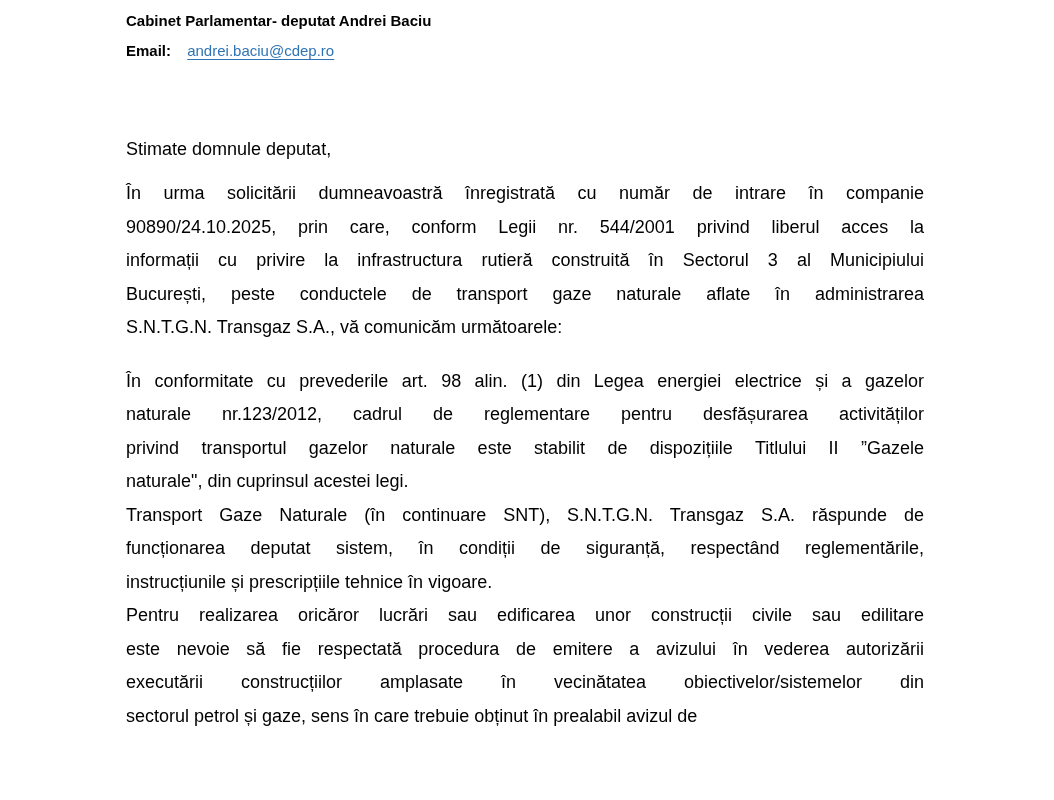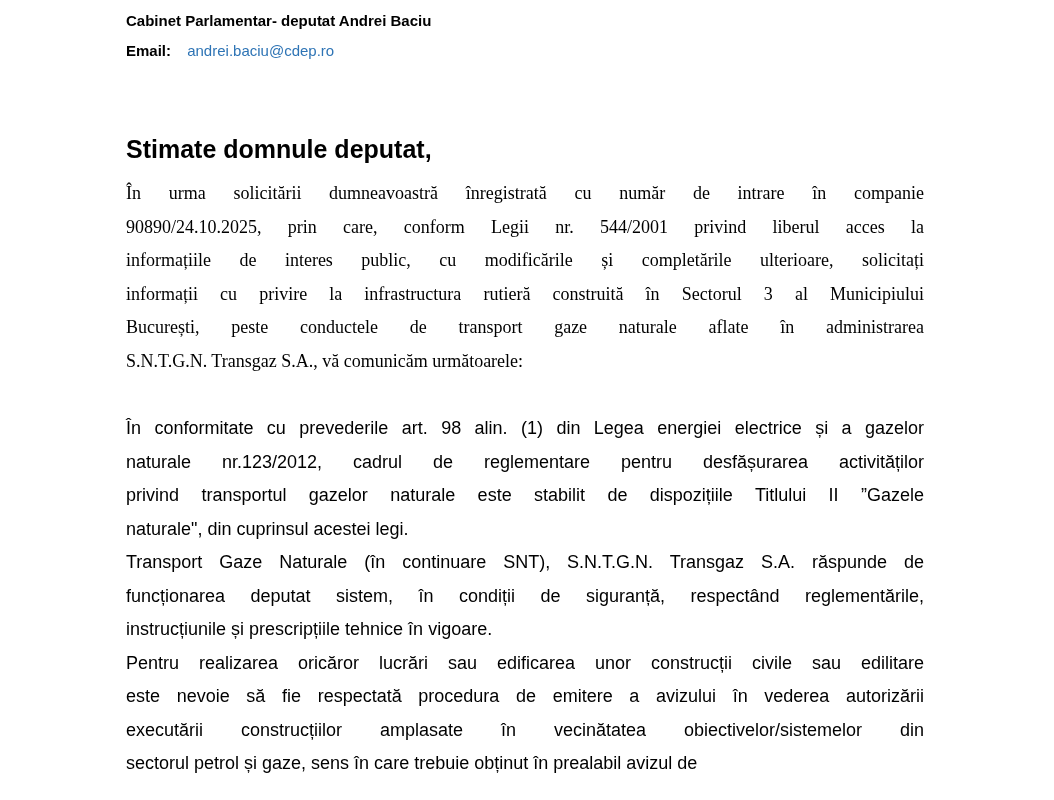--- a/index.html
+++ b/index.html
@@ -27,35 +27,36 @@
     line-height: 30px;
     white-space: nowrap;
   }
   .email-label {
     font-weight: 700;
     margin-right: 12px;
   }
   .email-link {
     font-weight: 400;
     color: #2e74b5;
+    text-decoration: underline;
     text-underline-offset: 3px;
     cursor: pointer;
   }
   .salutation {
     margin-top: 68px;
-    font-weight: 700;
-    font-size: 25px;
+    font-weight: 400;
+    font-size: 18px;
     line-height: 30px;
   }
   .body-text {
     margin-top: 13px;
     font-size: 18px;
   }
   .paragraph { margin: 0; }
-  .paragraph.gap-after { margin-bottom: 34px; font-family: Liberation Serif, serif; }
+  .paragraph.gap-after { margin-bottom: 20px; }
   .line {
     line-height: 33.5px;
     text-align: justify;
     text-align-last: justify;
   }
   .line.last {
     text-align-last: left;
   }
 </style>
 </head>
@@ -69,21 +70,20 @@
       <a class="email-link">andrei.baciu@cdep.ro</a>
     </div>
   </div>
 
   <div class="salutation">Stimate domnule deputat,</div>
 
   <div class="body-text">
       <div class="paragraph gap-after">
         <div class="line">În urma solicitării dumneavoastră înregistrată cu număr de intrare în companie</div>
         <div class="line">90890/24.10.2025, prin care, conform Legii nr. 544/2001 privind liberul acces la</div>
-        <div class="line">informațiile de interes public, cu modificările și completările ulterioare, solicitați</div>
         <div class="line">informații cu privire la infrastructura rutieră construită în Sectorul 3 al Municipiului</div>
         <div class="line">București, peste conductele de transport gaze naturale aflate în administrarea</div>
         <div class="line last">S.N.T.G.N. Transgaz S.A., vă comunicăm următoarele:</div>
       </div>
       <div class="paragraph">
         <div class="line">În conformitate cu prevederile art. 98 alin. (1) din Legea energiei electrice și a gazelor</div>
         <div class="line">naturale nr.123/2012, cadrul de reglementare pentru desfășurarea activităților</div>
         <div class="line">privind transportul gazelor naturale este stabilit de dispozițiile Titlului II ”Gazele</div>
         <div class="line last">naturale", din cuprinsul acestei legi.</div>
       </div>

